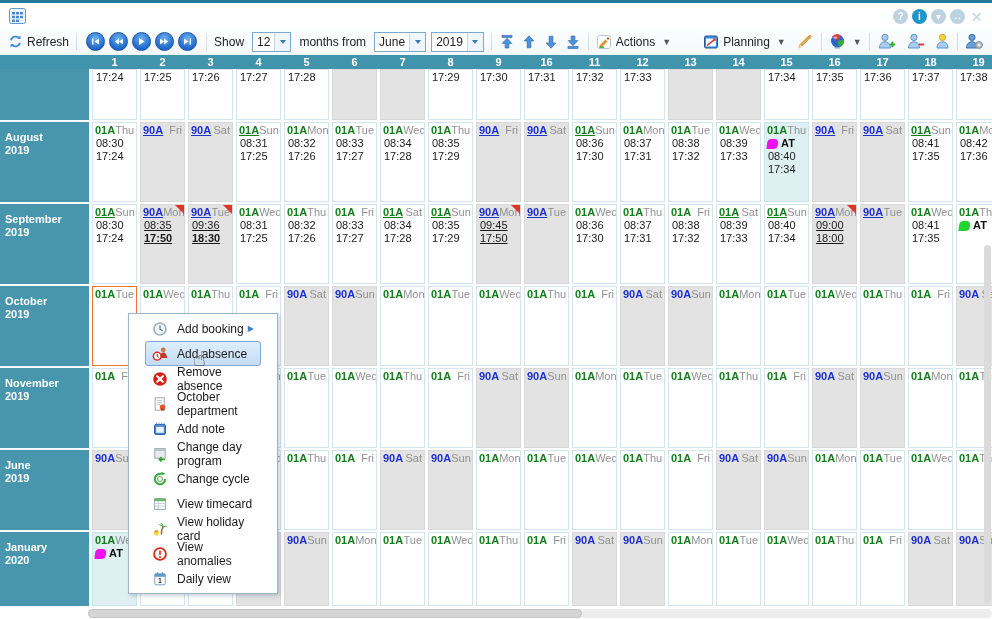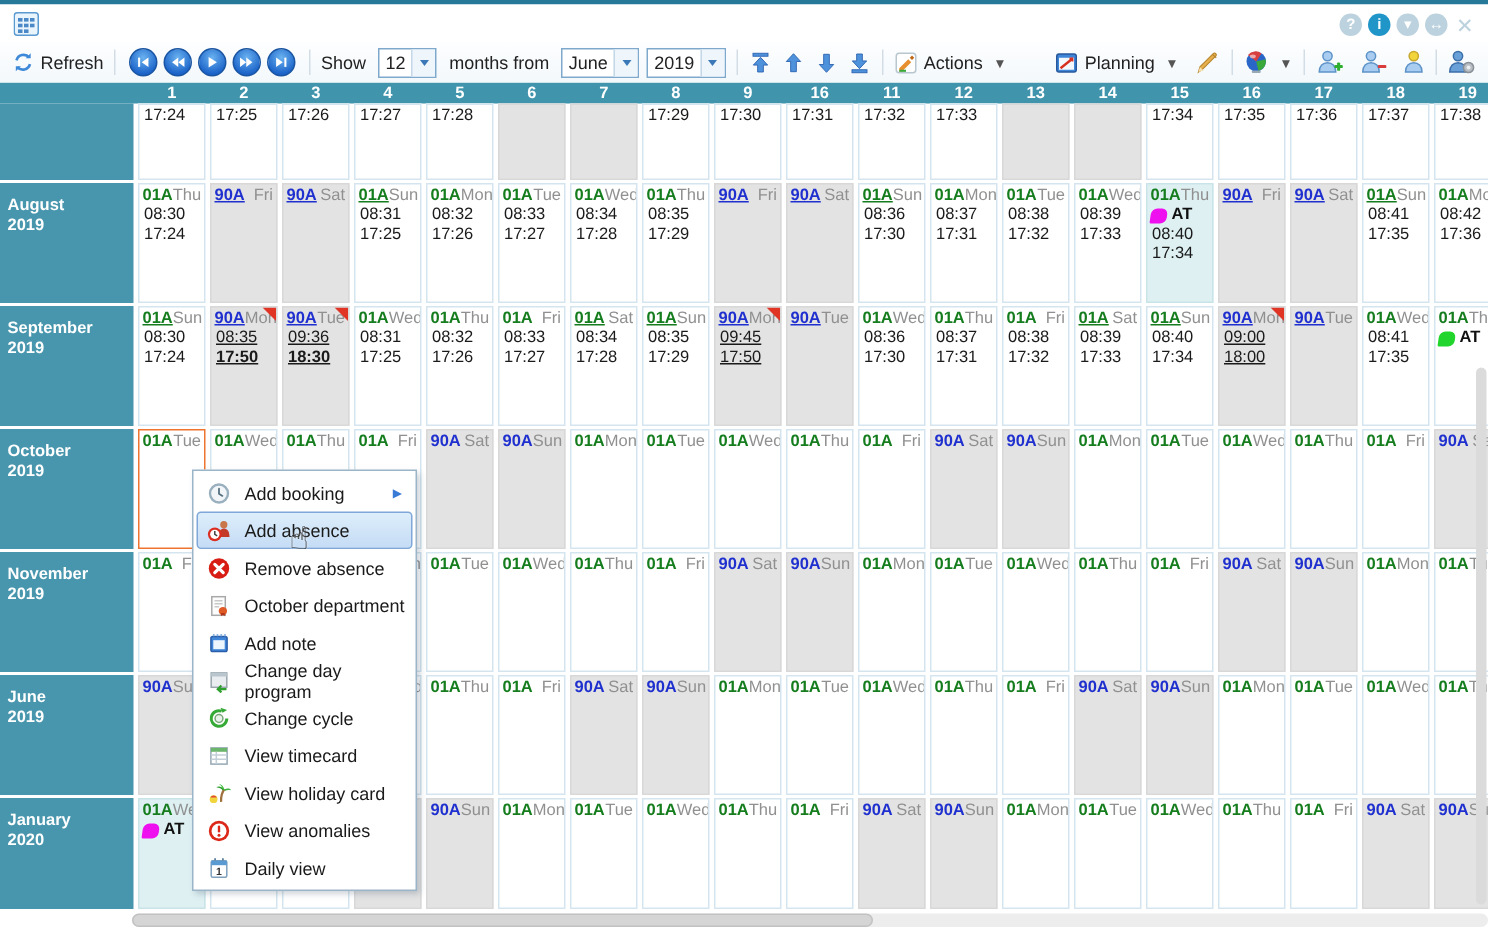--- a/index.html
+++ b/index.html
@@ -61,21 +61,21 @@
   .il{display:flex;align-items:center;gap:3px;height:13px;font-weight:bold;color:#111;text-align:right;}
   .shape{display:inline-block;width:11px;height:10px;border-radius:4px 4px 4px 1px;
          transform:skewX(-8deg);flex:none;}
   .shape.pink{background:#ee10ee;}
   .shape.green{background:#22d52c;}
   .corner{position:absolute;top:0;right:0;width:0;height:0;
           border-left:9px solid transparent;border-top:9px solid #e03424;}
   
   .menu{position:absolute;left:128px;top:313px;width:150px;background:#fff;
         border:1px solid #9ab4c8;box-shadow:2px 2px 4px rgba(60,80,100,.25);
-        padding:2px 2px;box-sizing:border-box;z-index:20;}
+        padding:2px 16px;box-sizing:border-box;z-index:20;}
   .mitem{height:25px;display:flex;align-items:center;gap:9px;padding:0 4px 0 6px;
          font-size:12px;color:#1a1a1a;position:relative;box-sizing:border-box;border:1px solid transparent;}
   .mitem.hl{background:linear-gradient(#ddeefb,#c5dcf5);border:1px solid #7fa8d8;border-radius:3px;}
   .mi-ic{width:16px;height:16px;flex:none;}
   .mi-ic svg{width:16px;height:16px;display:block;}
   .mi-arrow{position:absolute;right:6px;color:#3a7bd5;font-size:8px;}
   .handcursor{position:absolute;left:193px;top:347px;font-size:21px;color:#2b2b2b;z-index:30;
               text-shadow:0 0 2px #fff;}
   
   .hscroll{position:absolute;left:0;top:608px;width:992px;height:11px;background:#fff;}

